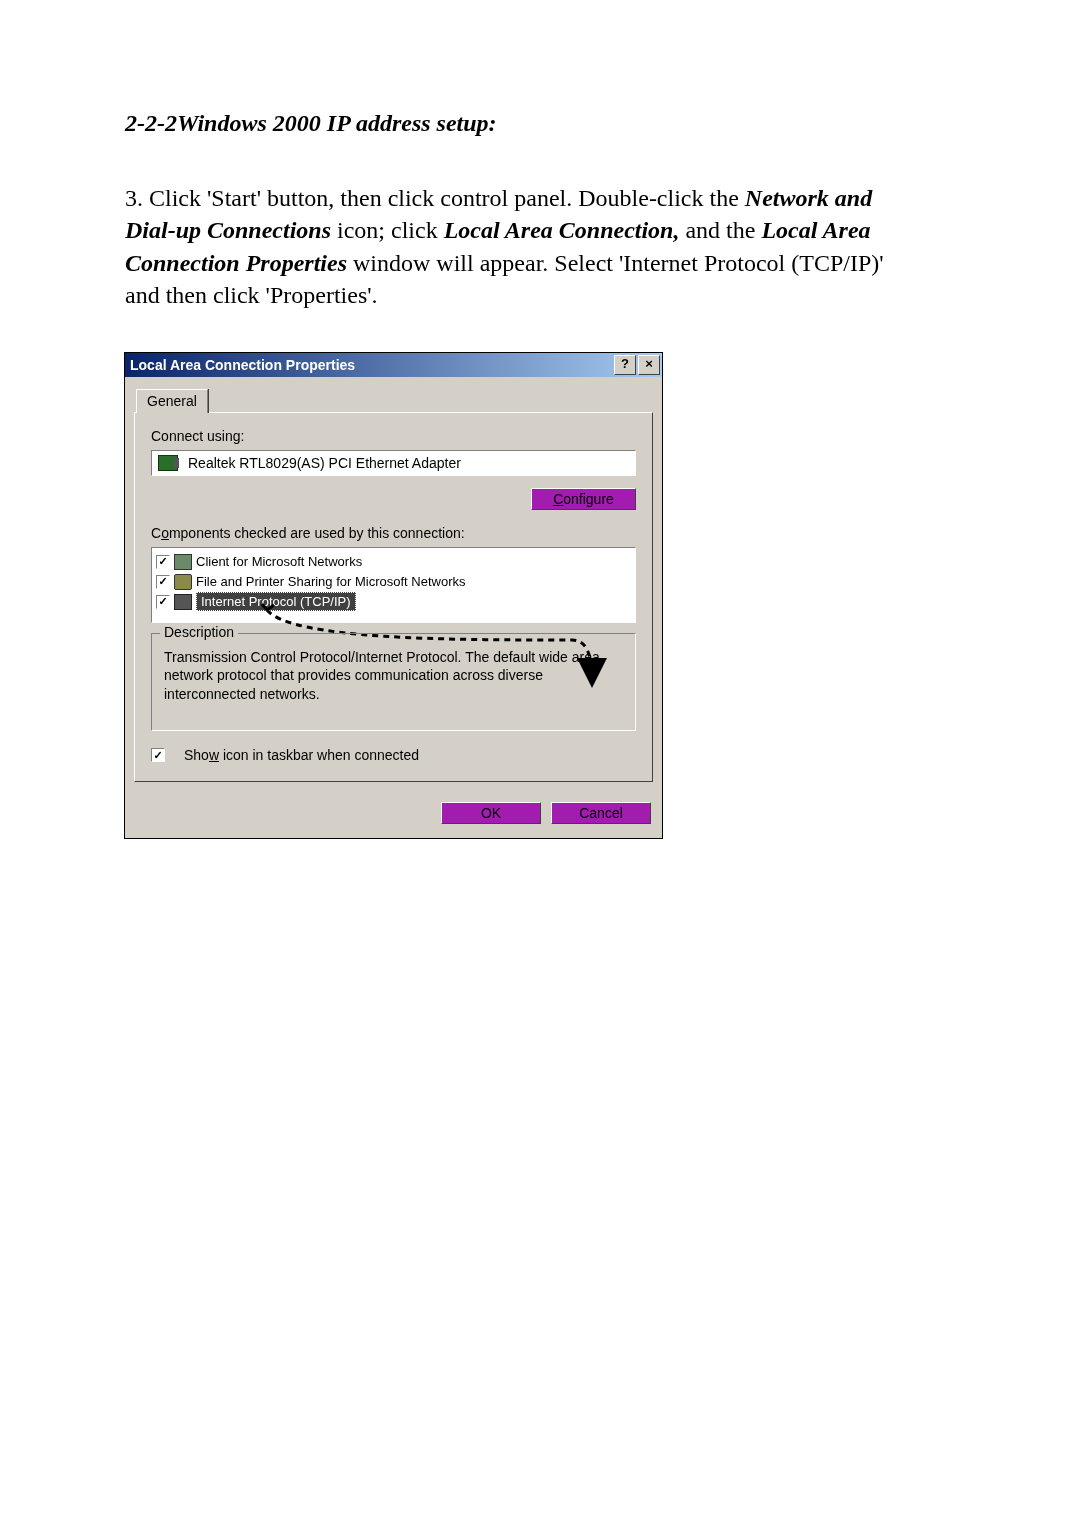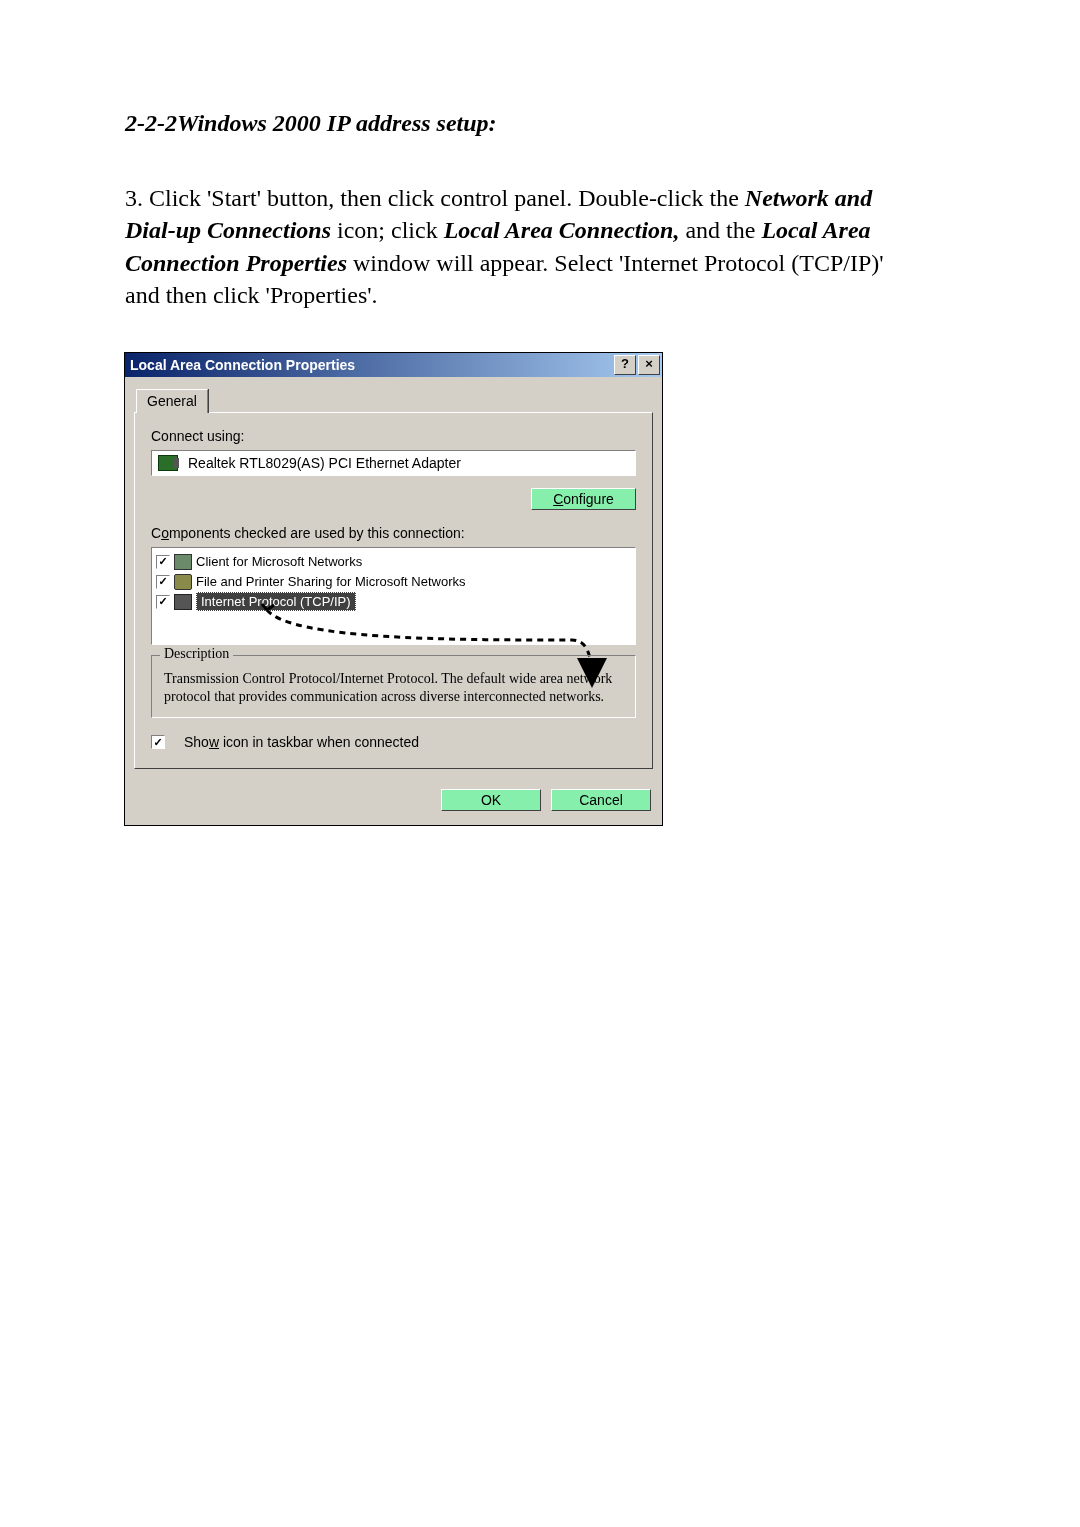--- a/index.html
+++ b/index.html
@@ -116,38 +116,38 @@
     content: "";
     position: absolute;
     right: -2px;
     top: 2px;
     width: 5px;
     height: 10px;
     background: #555;
   }
   .win-btn {
     display: inline-block;
-    background: #86efac;
+    background: #a21caf;
     border-top: 1px solid #fff;
     border-left: 1px solid #fff;
     border-right: 1px solid #404040;
     border-bottom: 1px solid #404040;
     padding: 2px 0;
     text-align: center;
     font-size: 14px;
   }
   .win-btn.wide { width: 103px; }
   .btn-row-right { text-align: right; margin: 12px 0 15px 0; }
   .listbox {
     background: #fff;
     border-top: 1px solid #808080;
     border-left: 1px solid #808080;
     border-right: 1px solid #fff;
     border-bottom: 1px solid #fff;
-    height: 98px;
+    height: 76px;
     padding: 4px 4px;
     box-sizing: border-box;
     position: relative;
   }
   .li-row {
     display: flex;
     align-items: center;
     gap: 4px;
     height: 20px;
     font-size: 13px;
@@ -190,23 +190,22 @@
     margin-top: 12px;
     position: relative;
   }
   .btn-row .win-btn { width: 130px; }
   .u { text-decoration: underline; }
   .fieldset {
     margin-top: 10px;
     border: 1px solid #fff;
     border-top-color: #808080;
     border-left-color: #808080;
-    padding: 14px 12px 10px 12px;
-    position: relative;
-    font-family: Liberation Serif, serif;
+    padding: 14px 12px 26px 12px;
+    position: relative;
   }
   .fieldset .legend {
     position: absolute;
     top: -10px;
     left: 8px;
     background: #d4d0c8;
     padding: 0 4px;
     font-size: 14px;
   }
   .desc-text { font-size: 14px; line-height: 1.35; }

